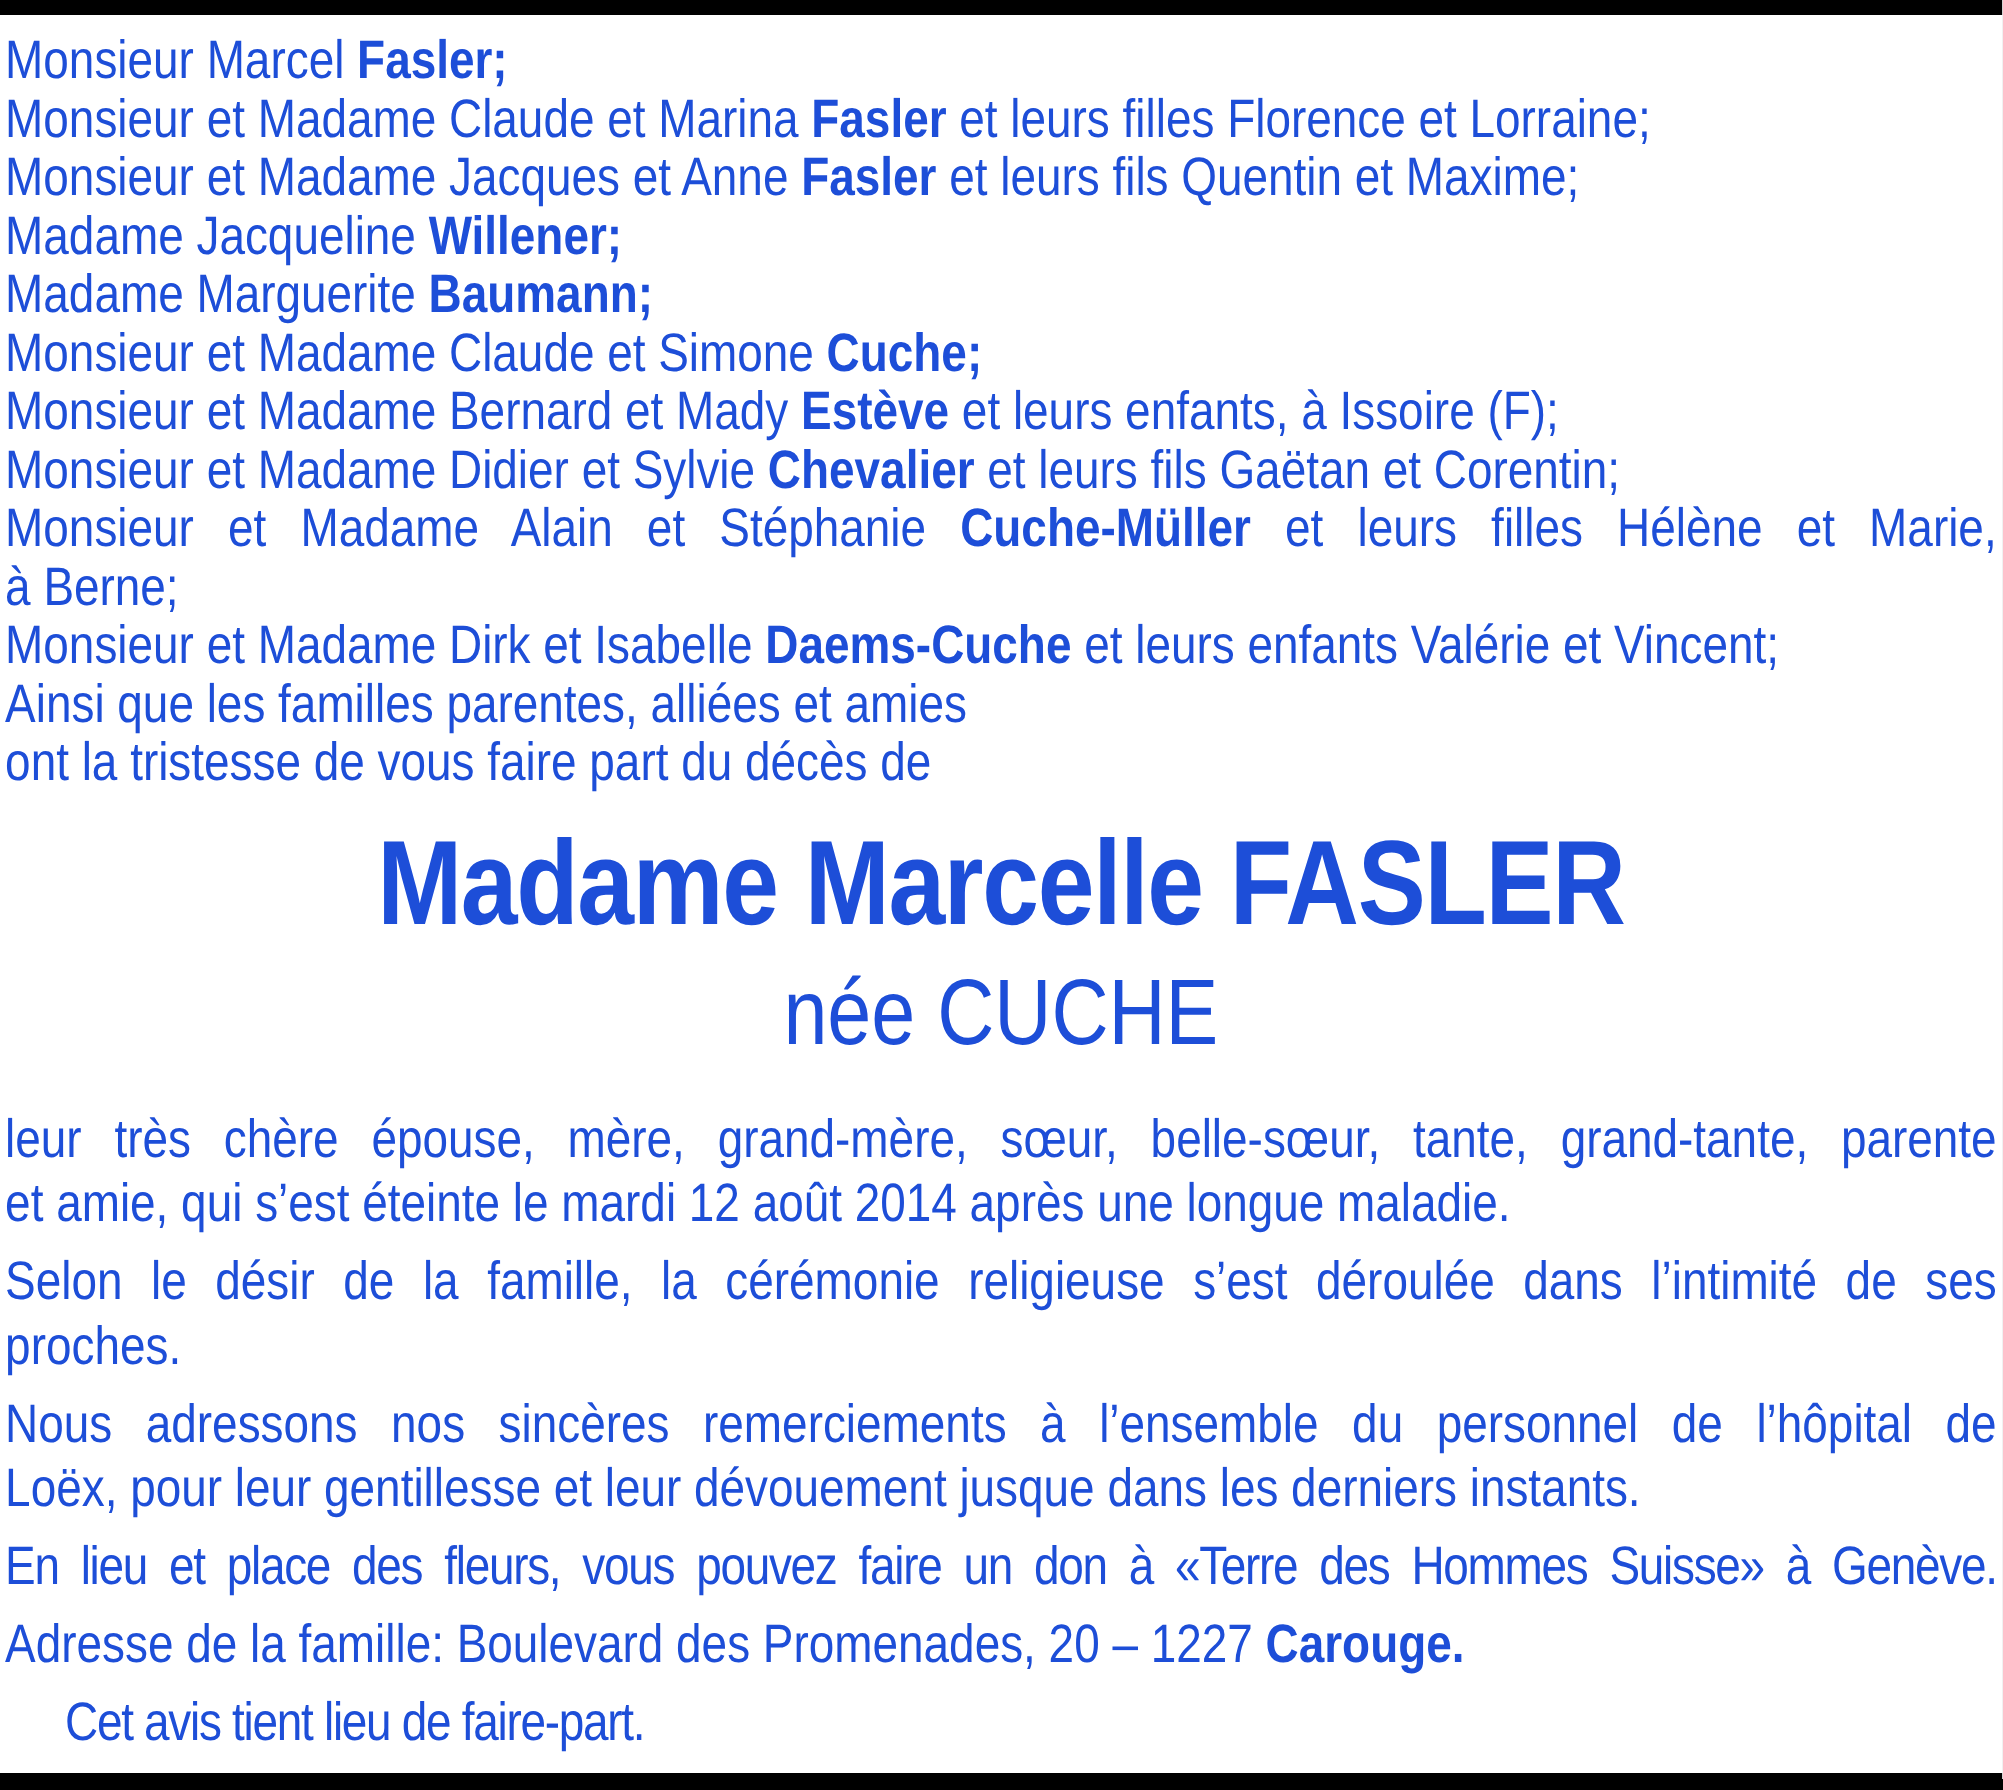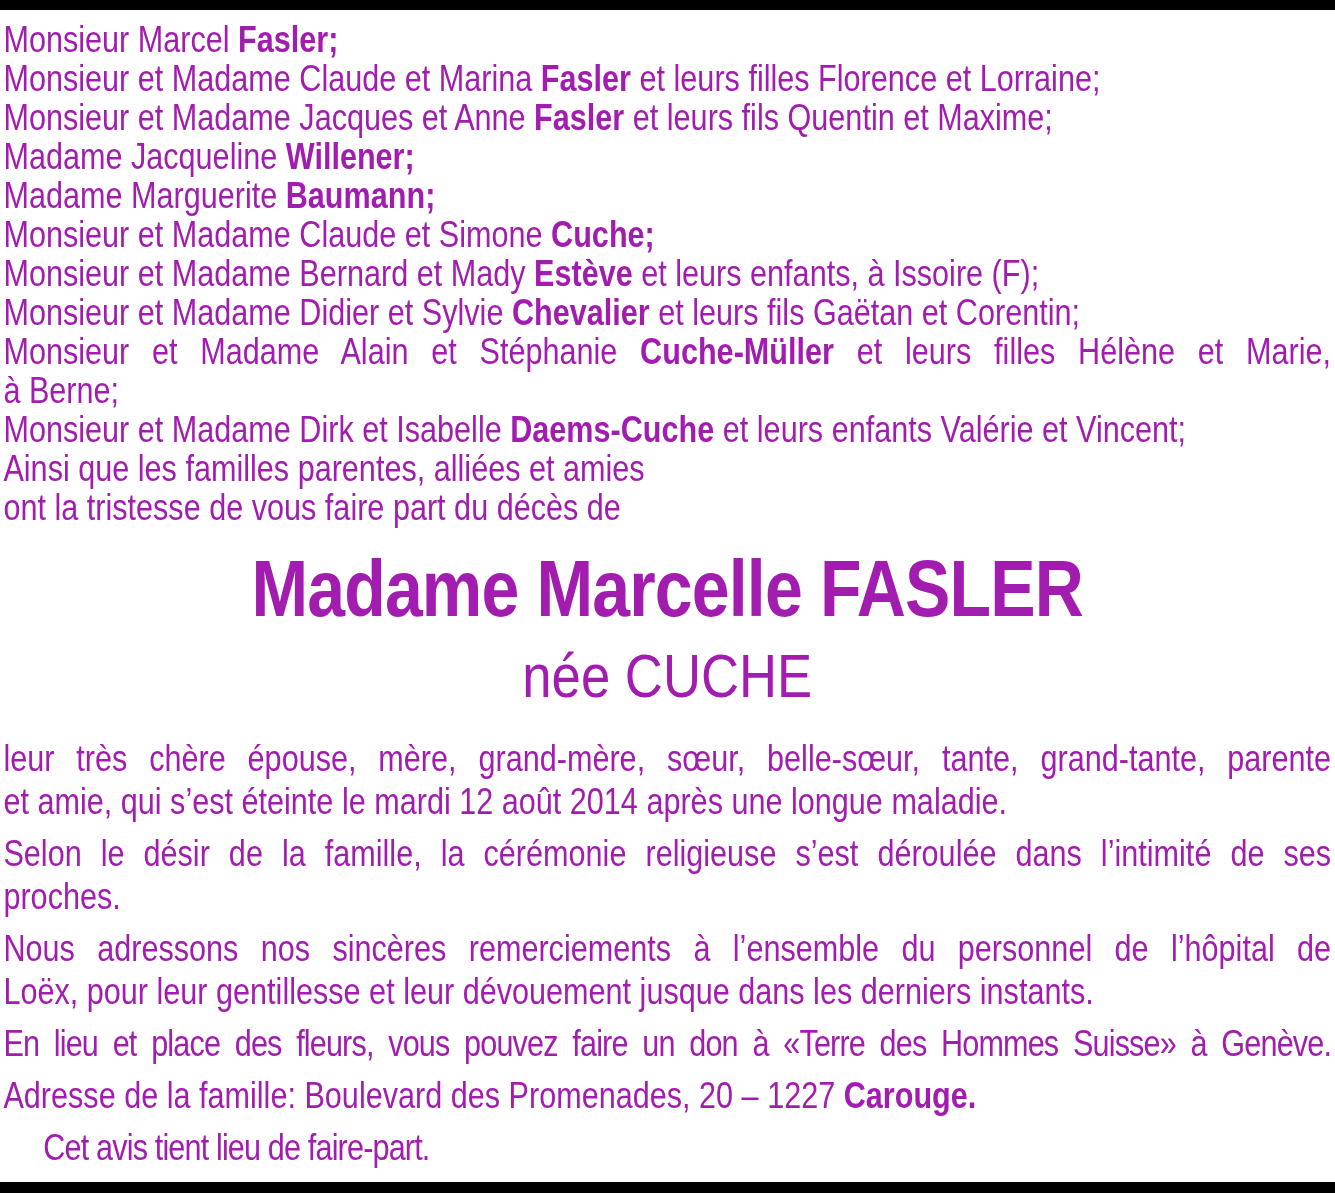--- a/index.html
+++ b/index.html
@@ -4,21 +4,21 @@
 <style>
   html, body { margin: 0; padding: 0; background: #e8e8e8; }
   * { box-sizing: border-box; }
 
   .page {
     position: relative;
     width: 1335px;
     height: 1193px;
     background: #ffffff;
     overflow: hidden;
-    color: #a21caf;
+    color: #1d4ed8;
     font-family: "Liberation Sans", "DejaVu Sans", sans-serif;
   }
 
   .rule {
     position: absolute;
     left: 0;
     width: 100%;
     background: #000000;
   }
   .rule-top { top: 0; height: 10px; }

